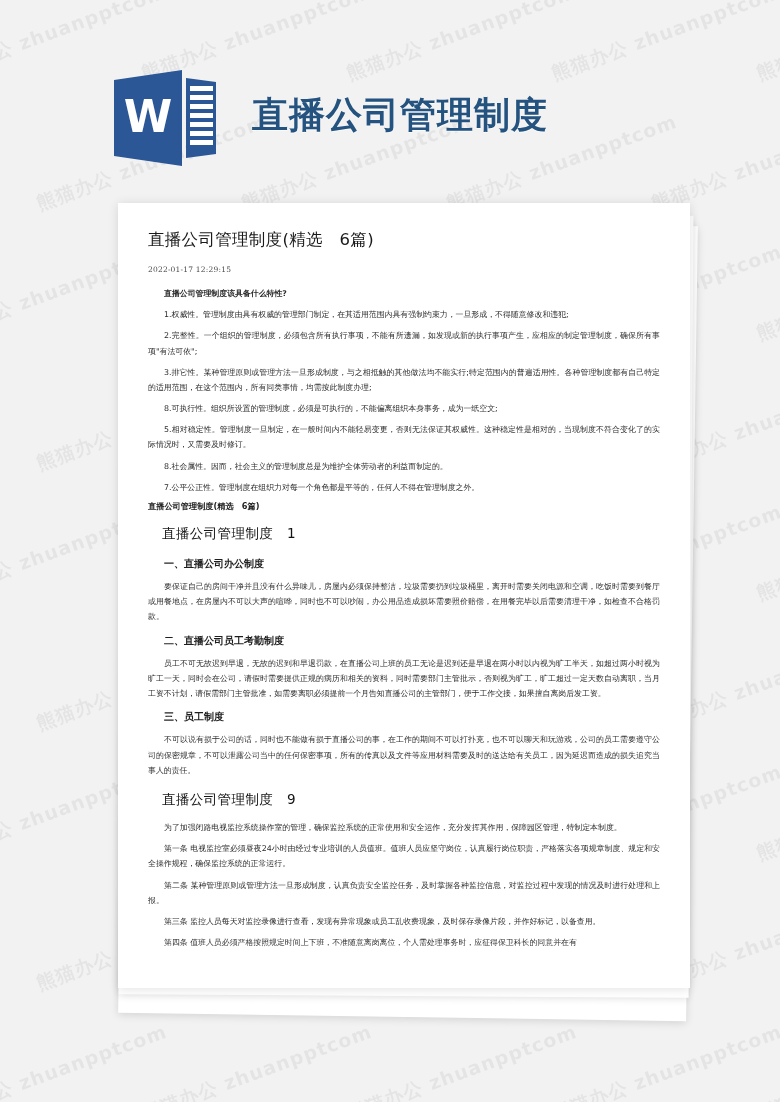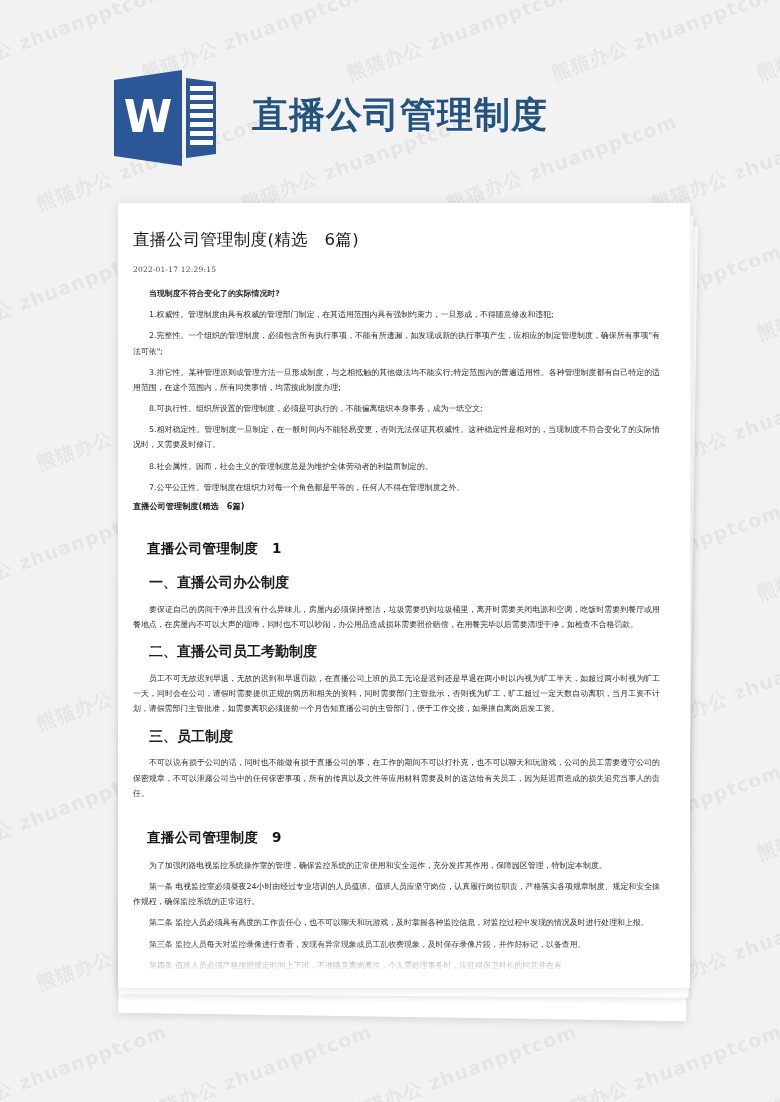--- a/index.html
+++ b/index.html
@@ -102,21 +102,21 @@
     width: 572px;
     height: 785px;
     background: #ffffff;
     box-shadow: 0 1px 10px rgba(0,0,0,0.12);
     z-index: 2;
     overflow: hidden;
     padding: 0;
     box-sizing: border-box;
   }
   #page-inner {
-    padding: 22px 30px 0 15px;
+    padding: 22px 30px 0 30px;
     box-sizing: border-box;
     width: 100%;
   }
 
   .doc-title {
     font-size: 16.5px;
     color: #1a1a1a;
     font-weight: 400;
     margin: 4px 0 14px 0;
     letter-spacing: 0.3px;
@@ -139,33 +139,33 @@
     font-family: "DejaVu Sans", sans-serif;
     font-weight: 400;
   }
   .para.indent {
     text-indent: 16px;
   }
   .para.lead {
     font-weight: 700;
   }
   .sub-head {
-    font-size: 14px;
+    font-size: 10px;
     line-height: 1.92;
     color: #1d1d1d;
     font-weight: 700;
     margin: 0 0 6px 0;
     text-indent: 16px;
     font-family: "DejaVu Sans", sans-serif;
   }
   .section-title {
     font-size: 13.5px;
     color: #141414;
-    font-weight: 700;
-    margin: 28px 0 11px 14px;
+    font-weight: 400;
+    margin: 13px 0 11px 14px;
     letter-spacing: 0.4px;
     font-family: "DejaVu Sans", sans-serif;
   }
   .repeat-title {
     font-size: 8.2px;
     color: #222;
     font-weight: 700;
     margin: 2px 0 9px 0;
     font-family: "DejaVu Sans", sans-serif;
   }
@@ -248,21 +248,21 @@
   <div id="doc-heading">直播公司管理制度</div>
 </div>
 
 <div id="paper-stack-back"></div>
 <div id="paper-stack-mid"></div>
 
 <div id="document-page">
   <div id="page-inner">
     <div class="doc-title">直播公司管理制度(精选　6篇)</div>
     <div class="doc-timestamp">2022-01-17 12:29:15</div>
-    <div class="para indent lead">当现制度不符合变化了的实际情况时?</div>
+    <div class="para indent lead">直播公司管理制度该具备什么特性?</div>
     <div id="characteristics-list">
         <div class="para indent">1.权威性。管理制度由具有权威的管理部门制定，在其适用范围内具有强制约束力，一旦形成，不得随意修改和违犯;</div>
         <div class="para indent">2.完整性。一个组织的管理制度，必须包含所有执行事项，不能有所遗漏，如发现或新的执行事项产生，应相应的制定管理制度，确保所有事项"有法可依";</div>
         <div class="para indent">3.排它性。某种管理原则或管理方法一旦形成制度，与之相抵触的其他做法均不能实行;特定范围内的普遍适用性。各种管理制度都有自己特定的适用范围，在这个范围内，所有同类事情，均需按此制度办理;</div>
         <div class="para indent">8.可执行性。组织所设置的管理制度，必须是可执行的，不能偏离组织本身事务，成为一纸空文;</div>
         <div class="para indent">5.相对稳定性。管理制度一旦制定，在一般时间内不能轻易变更，否则无法保证其权威性。这种稳定性是相对的，当现制度不符合变化了的实际情况时，又需要及时修订。</div>
         <div class="para indent">8.社会属性。因而，社会主义的管理制度总是为维护全体劳动者的利益而制定的。</div>
         <div class="para indent">7.公平公正性。管理制度在组织力对每一个角色都是平等的，任何人不得在管理制度之外。</div>
       </div>
     <div class="repeat-title">直播公司管理制度(精选　6篇)</div>
@@ -270,19 +270,19 @@
         <div class="section-title">直播公司管理制度　1</div>
         <div class="sub-head">一、直播公司办公制度</div>
         <div class="para indent">要保证自己的房间干净并且没有什么异味儿，房屋内必须保持整洁，垃圾需要扔到垃圾桶里，离开时需要关闭电源和空调，吃饭时需要到餐厅或用餐地点，在房屋内不可以大声的喧哗，同时也不可以吵闹，办公用品造成损坏需要照价赔偿，在用餐完毕以后需要清理干净，如检查不合格罚款。</div>
         <div class="sub-head">二、直播公司员工考勤制度</div>
         <div class="para indent">员工不可无故迟到早退，无故的迟到和早退罚款，在直播公司上班的员工无论是迟到还是早退在两小时以内视为旷工半天，如超过两小时视为旷工一天，同时会在公司，请假时需要提供正规的病历和相关的资料，同时需要部门主管批示，否则视为旷工，旷工超过一定天数自动离职，当月工资不计划，请假需部门主管批准，如需要离职必须提前一个月告知直播公司的主管部门，便于工作交接，如果擅自离岗后发工资。</div>
         <div class="sub-head">三、员工制度</div>
         <div class="para indent">不可以说有损于公司的话，同时也不能做有损于直播公司的事，在工作的期间不可以打扑克，也不可以聊天和玩游戏，公司的员工需要遵守公司的保密规章，不可以泄露公司当中的任何保密事项，所有的传真以及文件等应用材料需要及时的送达给有关员工，因为延迟而造成的损失追究当事人的责任。</div>
         <div class="section-title">直播公司管理制度　9</div>
         <div class="para indent">为了加强闭路电视监控系统操作室的管理，确保监控系统的正常使用和安全运作，充分发挥其作用，保障园区管理，特制定本制度。</div>
         <div class="para indent">第一条 电视监控室必须昼夜24小时由经过专业培训的人员值班。值班人员应坚守岗位，认真履行岗位职责，严格落实各项规章制度、规定和安全操作规程，确保监控系统的正常运行。</div>
-        <div class="para indent">第二条 监控人员必须具有高度的工作责任心，也不可以聊天和玩游戏，及时掌握各种监控信息，对监控过程中发现的情况及时进行处理和上报。</div>
+        <div class="para indent">第二条 某种管理原则或管理方法一旦形成制度，认真负责安全监控任务，及时掌握各种监控信息，对监控过程中发现的情况及时进行处理和上报。</div>
         <div class="para indent">第三条 监控人员每天对监控录像进行查看，发现有异常现象或员工乱收费现象，及时保存录像片段，并作好标记，以备查用。</div>
         <div class="para indent">第四条 值班人员必须严格按照规定时间上下班，不准随意离岗离位，个人需处理事务时，应征得保卫科长的同意并在有</div>
       </div>
   </div>
   <div id="page-fade"></div>
 </div>
 
 </body></html>

